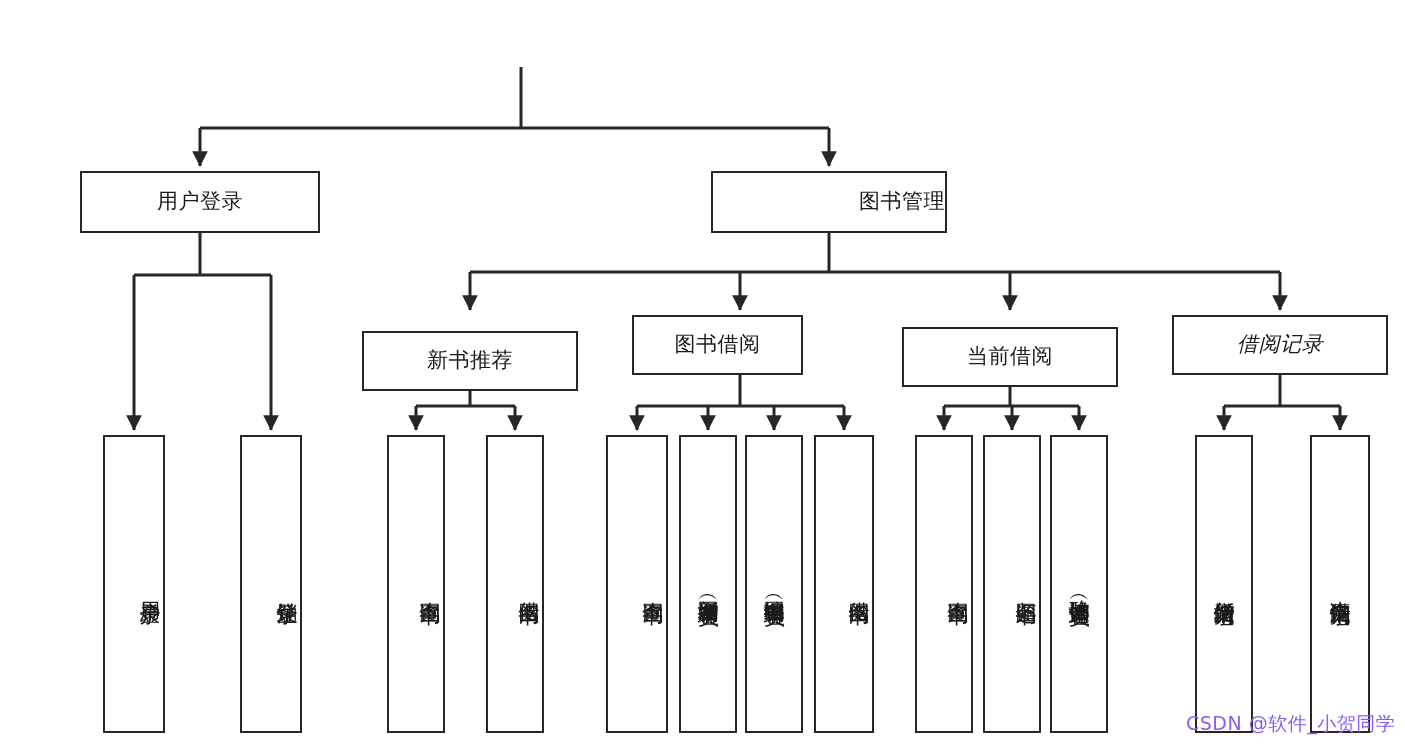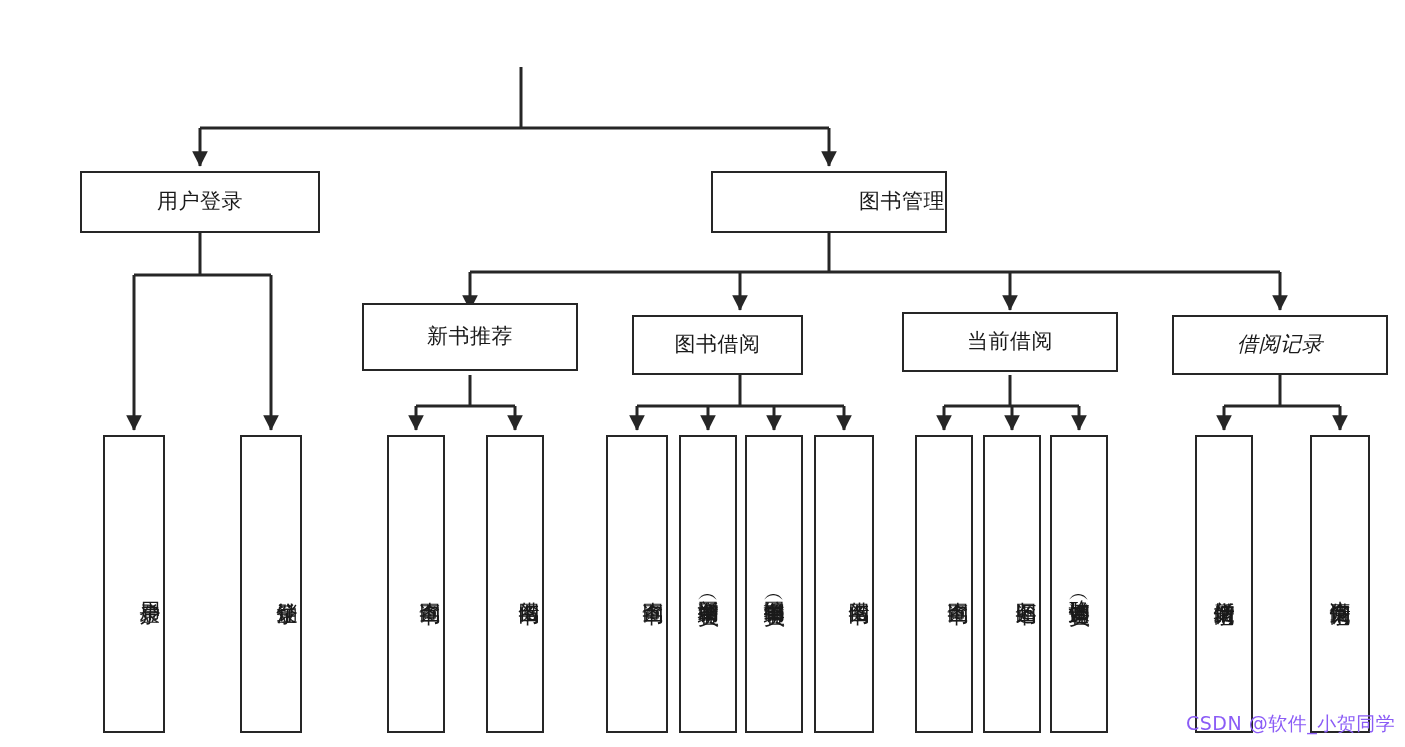--- a/index.html
+++ b/index.html
@@ -122,27 +122,27 @@
   </svg>
 
 
   <div class="node node-h" style="left: 80px; top: 171px; width: 240px; height: 62px;">
     <span>用户登录</span>
   </div>
   <div class="node node-h" style="left: 711px; top: 171px; width: 236px; height: 62px; justify-content: flex-end;">
     <span>图书管理</span>
   </div>
 
-  <div class="node node-h" style="left: 362px; top: 303px; width: 216px; height: 68px; text-align: center;">
+  <div class="node node-h" style="left: 362px; top: 331px; width: 216px; height: 60px; text-align: center;">
     <span>新书推荐</span>
   </div>
   <div class="node node-h" style="left: 632px; top: 315px; width: 171px; height: 60px;">
     <span>图书借阅</span>
   </div>
-  <div class="node node-h" style="left: 902px; top: 312px; width: 216px; height: 60px;">
+  <div class="node node-h" style="left: 902px; top: 327px; width: 216px; height: 60px;">
     <span>当前借阅</span>
   </div>
   <div class="node node-h" style="left: 1172px; top: 315px; width: 216px; height: 60px; font-style: italic;">
     <span>借阅记录</span>
   </div>
 
   <div class="node node-v" style="left: 103px; top: 435px; width: 62px; height: 298px;">
     <span>用户登录</span>
   </div>
   <div class="node node-v" style="left: 240px; top: 435px; width: 62px; height: 298px;">

